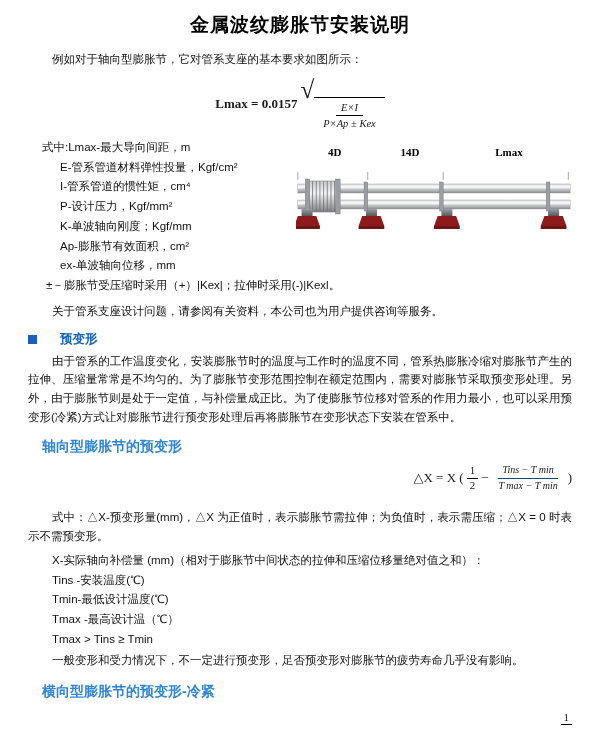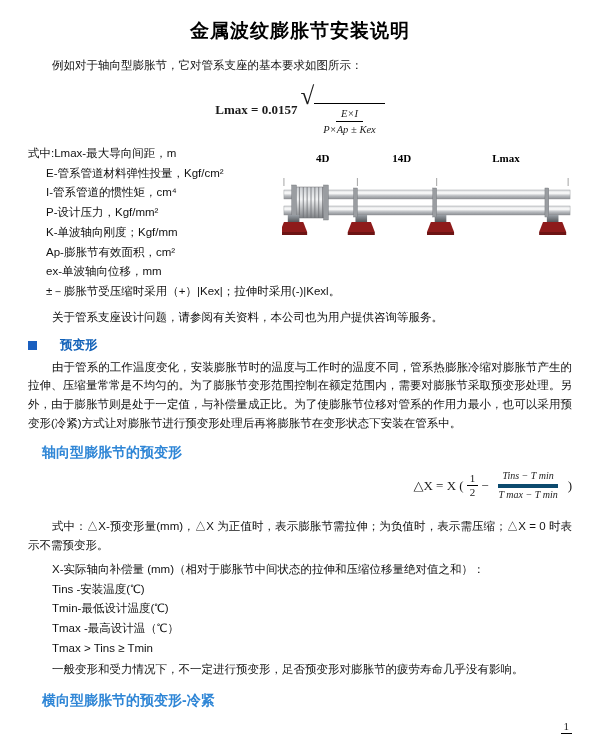--- a/index.html
+++ b/index.html
@@ -12,21 +12,21 @@
     background: #ffffff;
     font-family: "Liberation Sans", sans-serif;
     color: #1a1a1a;
     overflow: hidden;
   }
   .page {
     position: relative;
     width: 600px;
     height: 737px;
     box-sizing: border-box;
-    padding: 12px 28px 0 28px;
+    padding: 6px 28px 0 28px;
   }
   .doc-title {
     text-align: center;
     font-size: 19px;
     font-weight: bold;
     letter-spacing: 1px;
     margin: 6px 0 12px 0;
     color: #000;
   }
   .para {
@@ -125,20 +125,21 @@
     color: #111;
     white-space: nowrap;
   }
   .list-line.pad {
     padding-left: 18px;
   }
   .mid-row {
     display: flex;
     align-items: flex-start;
     gap: 4px;
+    margin-left: 14px;
   }
   .mid-left {
     width: 250px;
     flex: 0 0 250px;
   }
   .mid-right {
     flex: 1 1 auto;
     padding-top: 8px;
   }
   .dim-row {
@@ -183,21 +184,21 @@
   .half .den { padding: 0 3px; }
   .frac-t {
     display: inline-flex;
     flex-direction: column;
     align-items: center;
     font-size: 10px;
     line-height: 1.25;
     font-style: italic;
     padding: 0 3px;
   }
-  .frac-t .num { border-bottom: 4px solid #0c4a6e; padding: 0 4px 1px 4px; }
+  .frac-t .num { border-bottom: 1px solid #0c4a6e; padding: 0 4px 1px 4px; }
   .frac-t .den { padding: 1px 4px 0 4px; }
   .tail-line {
     font-size: 11.5px;
     line-height: 1.7;
     color: #111;
     padding-left: 24px;
   }
 </style>
 </head>
 <body>

